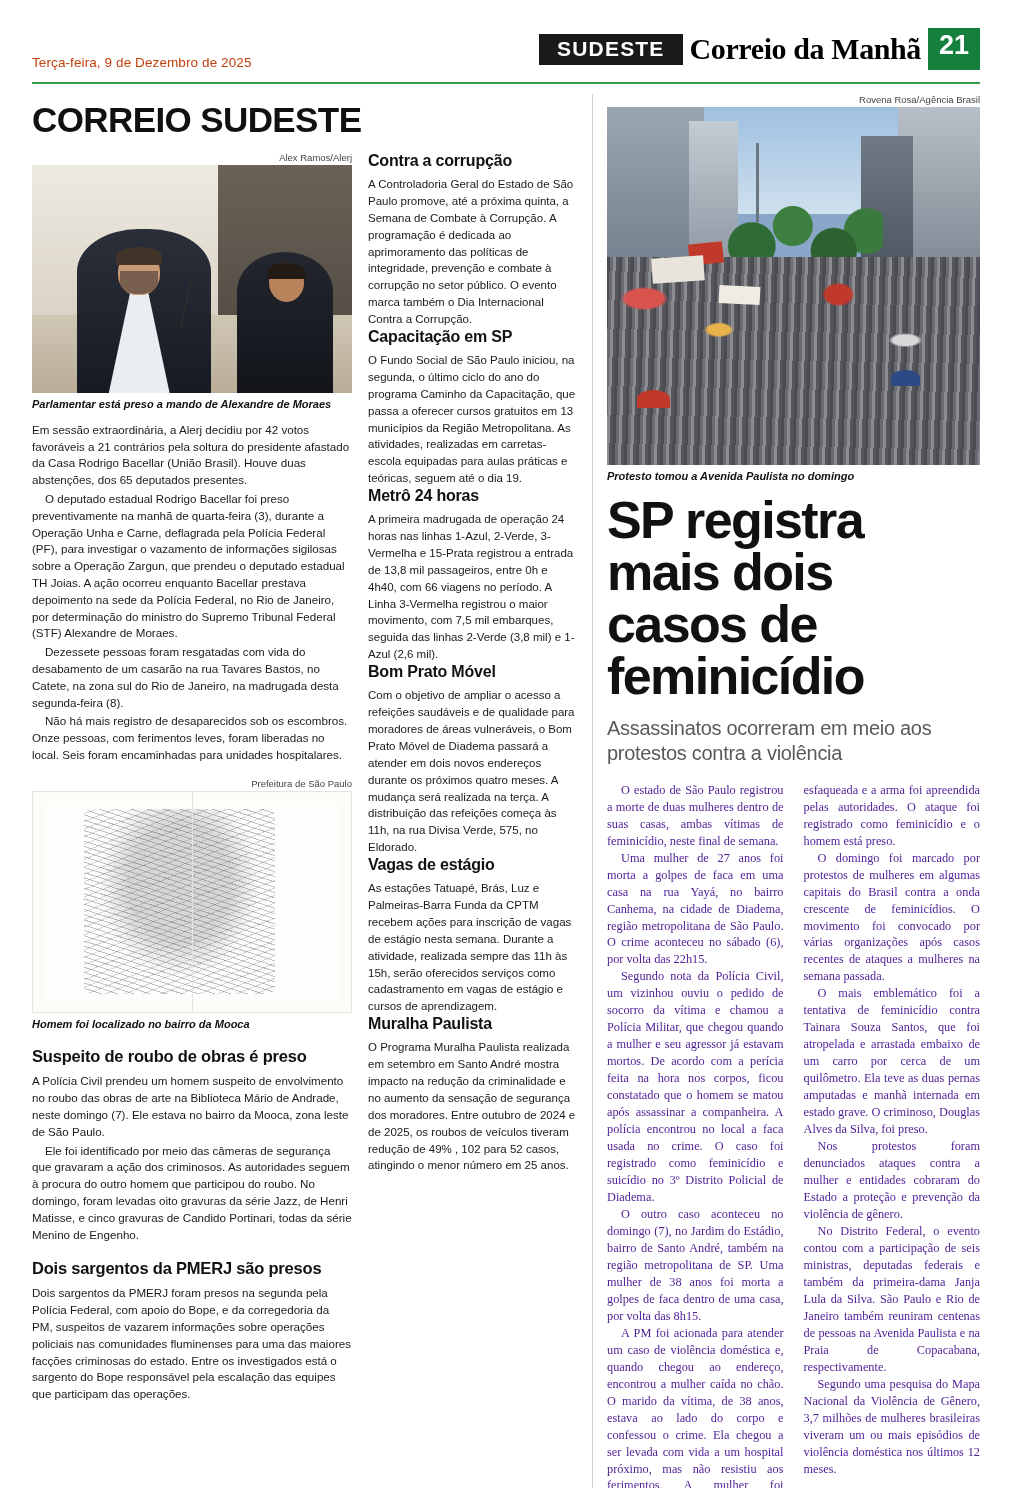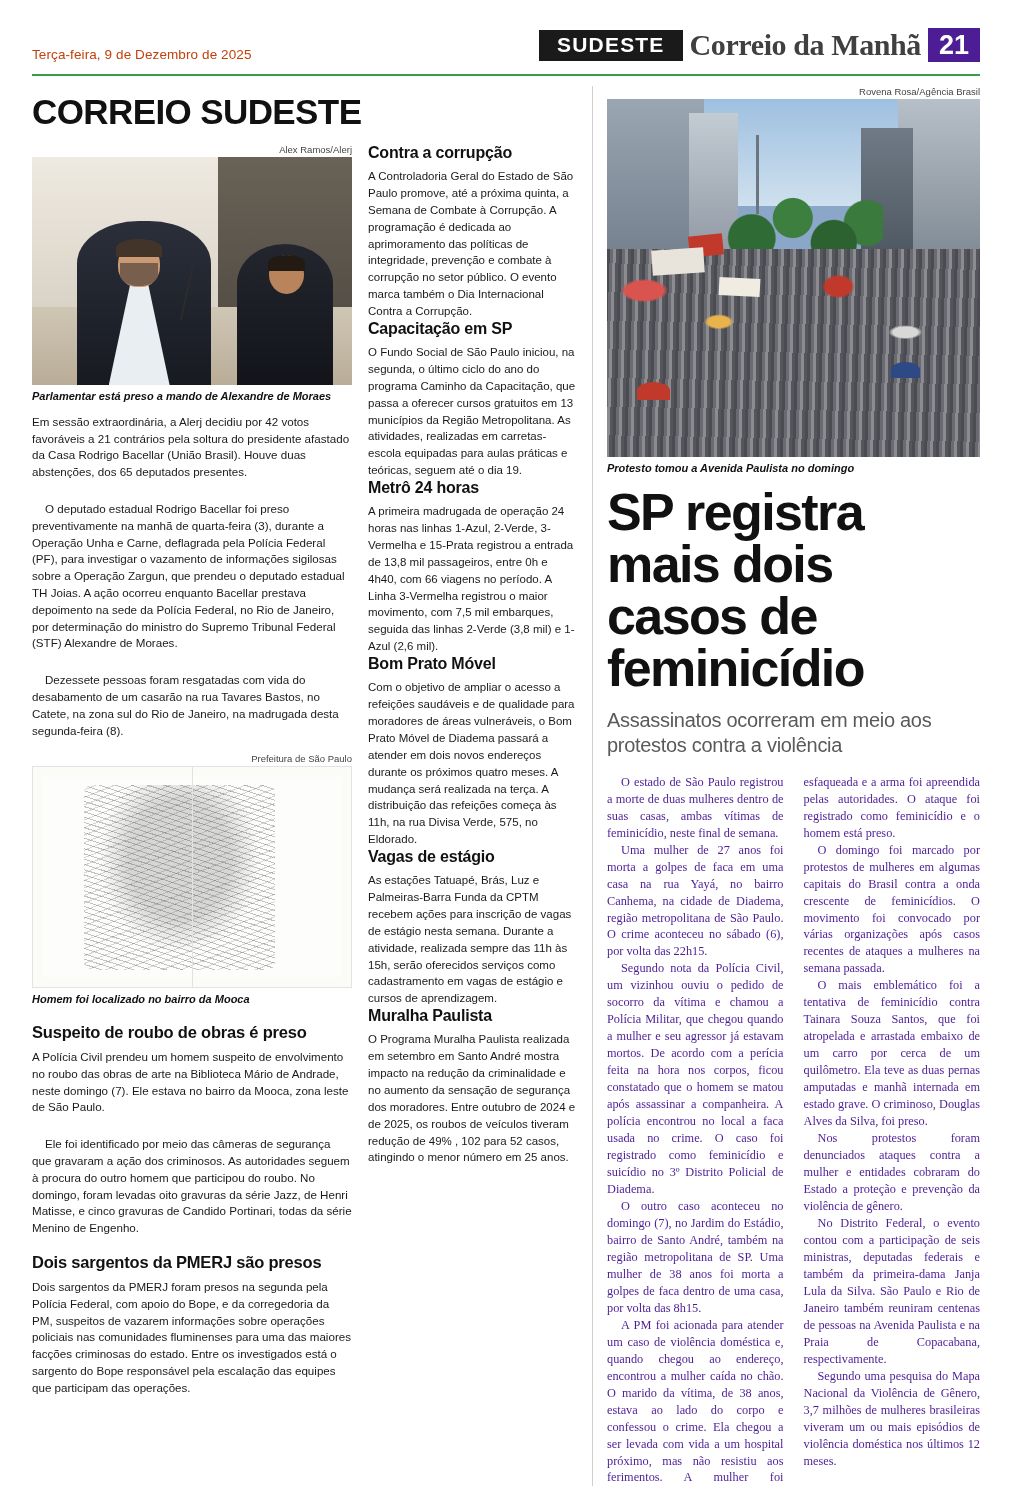--- a/index.html
+++ b/index.html
@@ -26,25 +26,25 @@
   .mast-right { display:flex; align-items:center; gap:7px; }
   .section-tag {
     background:#1a1a1a; color:#fff;
     font-size:21px; font-weight:600; letter-spacing:1.2px;
     padding:3px 18px 4px 18px;
     font-family:"Liberation Sans", sans-serif;
   }
   .brand {
     font-family:"Liberation Serif", serif;
     font-size:30px; font-weight:700; letter-spacing:-0.4px;
-    color:#404040;
+    color:#000000;
   }
   .pagenum {
-    background:#4c1d95; color:#fff; font-size:27px; font-weight:700;
-    padding:0 11px; line-height:34px; height:34px; display:inline-block;
+    background:#15803d; color:#fff; font-size:27px; font-weight:700;
+    padding:0 11px; line-height:34px; height:42px; display:inline-block;
     font-family:"Liberation Sans", sans-serif;
   }
   .rule-top { height:2px; background:#3a9b4a; margin:6px 30px 0 32px; }
 
   
   .content {
     display:flex; padding:10px 30px 0 32px; gap:0;
   }
   .left-block { width:560px; padding-right:14px; }
   .right-block { width:388px; padding-left:14px; border-left:1px solid #cfcfcf; }
@@ -80,21 +80,21 @@
   .colhead {
     font-size:16px; font-weight:700; margin:0 0 6px 0; color:#111;
     letter-spacing:-0.2px;
   }
   .colhead.sp { }
 
   p.body {
     font-size:11.6px; line-height:1.45; margin:0 0 0 0; color:#1a1a1a;
     text-align:left;
   }
-  p.body + p.body { text-indent:13px; margin-top:20px; }
+  p.body + p.body { text-indent:13px; margin-top:2px; }
   .col-b p.body { font-size:11.5px; line-height:1.47; }
 
   
   .photo { width:100%; position:relative; overflow:hidden; display:block; }
   .photo-politician { height:228px; background:linear-gradient(180deg,#e8e4dc 0%,#d8d2c6 100%); }
   .photo-protest { height:358px; background:#8aa6c8; }
   .photo-art { height:222px; background:#fbfbf8; border:1px solid #e3e3e0; }
 
   
   .pol-wall { position:absolute; inset:0; background:linear-gradient(180deg,#efeae1 0%,#ddd7cb 55%,#cfc8ba 100%); }
@@ -221,20 +221,21 @@
             <div class="pol-hair"></div>
             <div class="pol-beard"></div>
             <div class="pol-mic"></div>
           </div>
           <div class="caption">Parlamentar está preso a mando de Alexandre de Moraes</div>
 
           <p class="body">Em sessão extraordinária, a Alerj decidiu por 42 votos favoráveis a 21 contrários pela soltura do presidente afastado da Casa Rodrigo Bacellar (União Brasil). Houve duas abstenções, dos 65 deputados presentes.</p>
           <p class="body">O deputado estadual Rodrigo Bacellar foi preso preventivamente na manhã de quarta-feira (3), durante a Operação Unha e Carne, deflagrada pela Polícia Federal (PF), para investigar o vazamento de informações sigilosas sobre a Operação Zargun, que prendeu o deputado estadual TH Joias. A ação ocorreu enquanto Bacellar prestava depoimento na sede da Polícia Federal, no Rio de Janeiro, por determinação do ministro do Supremo Tribunal Federal (STF) Alexandre de Moraes.</p>
 
           <p class="body">Dezessete pessoas foram resgatadas com vida do desabamento de um casarão na rua Tavares Bastos, no Catete, na zona sul do Rio de Janeiro, na madrugada desta segunda-feira (8).</p>
+          <p class="body">Não há mais registro de desaparecidos sob os escombros. Onze pessoas, com ferimentos leves, foram liberadas no local. Seis foram encaminhadas para unidades hospitalares.</p>
 
           <div class="credit" style="margin-top:14px">Prefeitura de São Paulo</div>
           <div class="photo photo-art">
             <div class="art-inner"></div>
             <div class="art-sketch"></div>
             <div class="art-fold"></div>
           </div>
           <div class="caption">Homem foi localizado no bairro da Mooca</div>
 
           <div class="subhead small">Suspeito de roubo de obras é preso</div>

